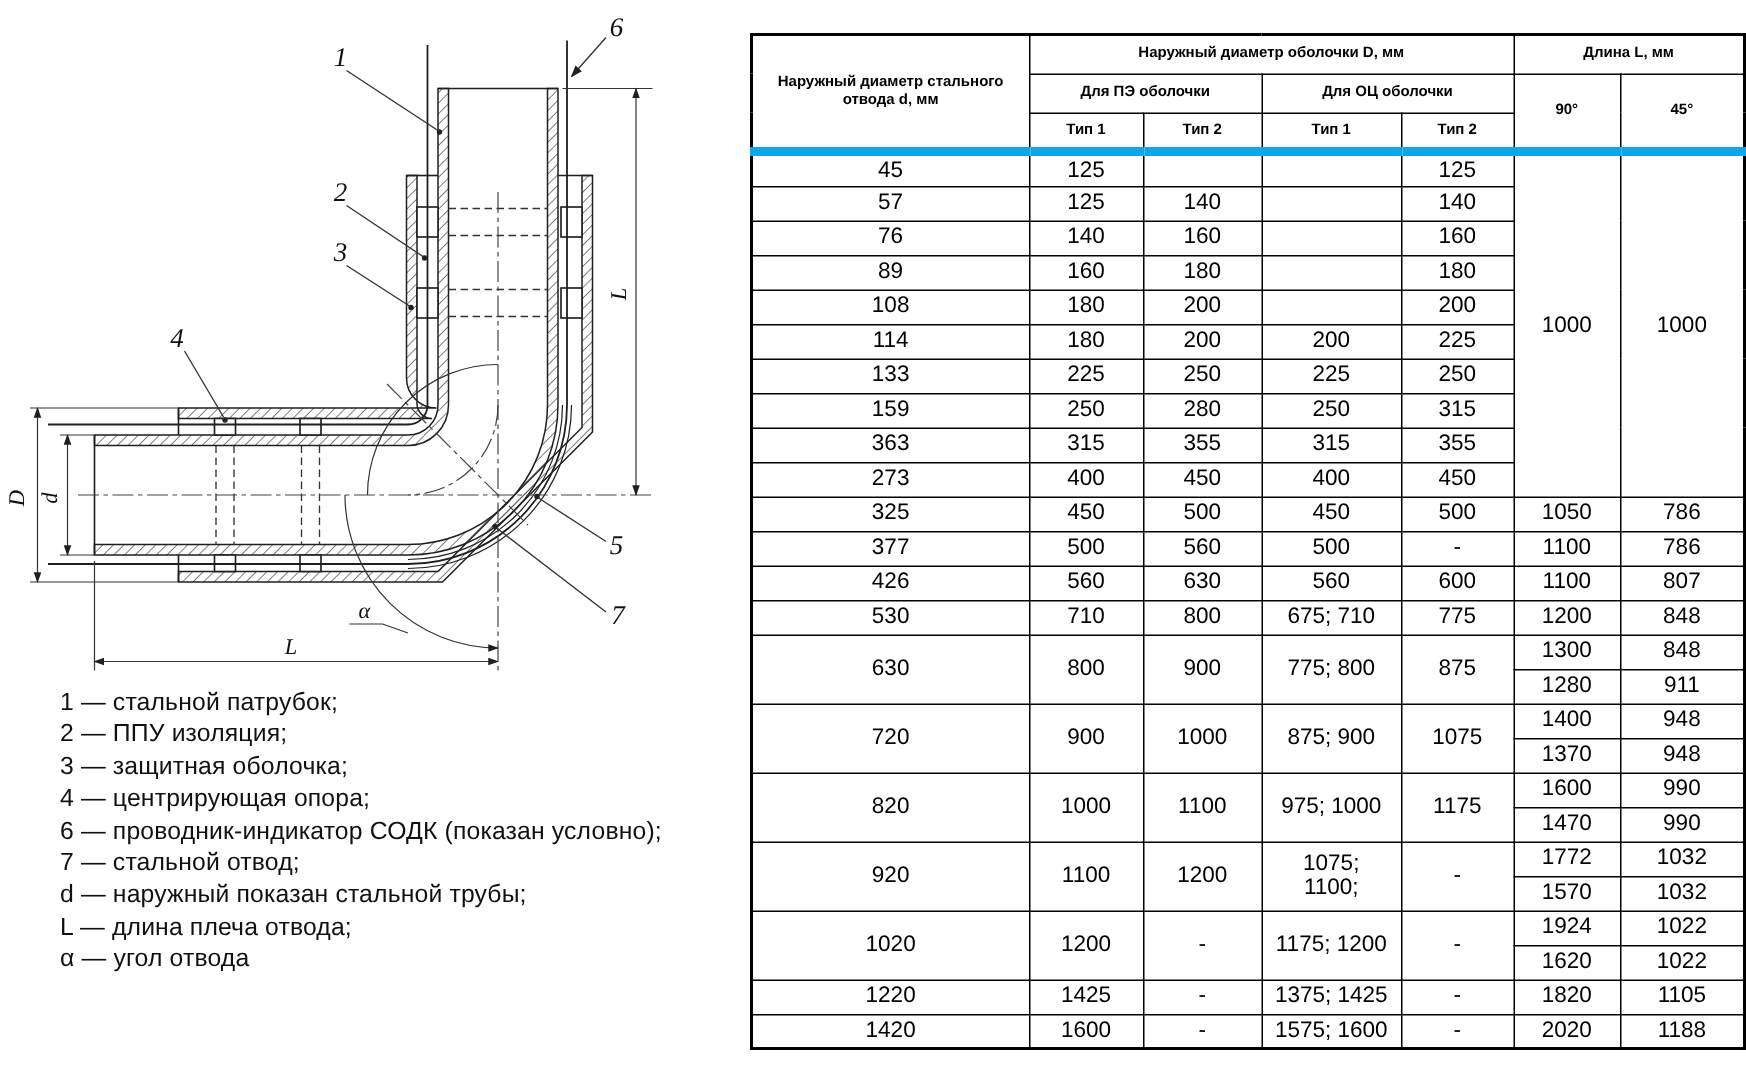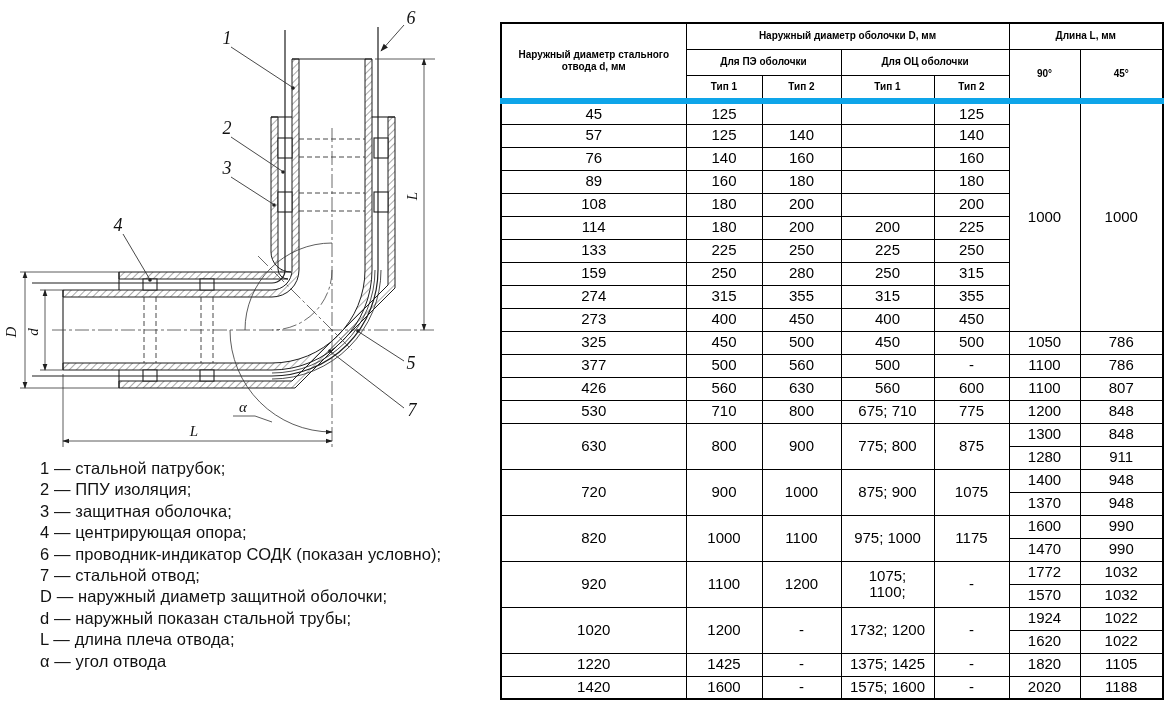--- a/index.html
+++ b/index.html
@@ -161,21 +161,20 @@
     </g>
   </svg>
 
   <div id="legend">
       <div class="legend-line">1 — стальной патрубок;</div>
       <div class="legend-line">2 — ППУ изоляция;</div>
       <div class="legend-line">3 — защитная оболочка;</div>
       <div class="legend-line">4 — центрирующая опора;</div>
       <div class="legend-line">6 — проводник-индикатор СОДК (показан условно);</div>
       <div class="legend-line">7 — стальной отвод;</div>
-      <div class="legend-line">D — наружный диаметр защитной оболочки;</div>
       <div class="legend-line">d — наружный показан стальной трубы;</div>
       <div class="legend-line">L — длина плеча отвода;</div>
       <div class="legend-line">α — угол отвода</div>
     </div>
 
   <div id="tablewrap">
     <table class="tbl">
         <colgroup>
           <col style="width: 185px;">
           <col style="width: 76px;">
@@ -257,21 +256,21 @@
             <td>250</td>
           </tr>
           <tr>
             <td>159</td>
             <td>250</td>
             <td>280</td>
             <td>250</td>
             <td>315</td>
           </tr>
           <tr>
-            <td>274</td>
+            <td>363</td>
             <td>315</td>
             <td>355</td>
             <td>315</td>
             <td>355</td>
           </tr>
           <tr>
             <td>273</td>
             <td>400</td>
             <td>450</td>
             <td>400</td>
@@ -363,21 +362,21 @@
             <td>1032</td>
           </tr>
           <tr>
             <td>1570</td>
             <td>1032</td>
           </tr>
           <tr>
             <td rowspan="2">1020</td>
             <td rowspan="2">1200</td>
             <td rowspan="2">-</td>
-            <td rowspan="2">1732; 1200</td>
+            <td rowspan="2">1175; 1200</td>
             <td rowspan="2">-</td>
             <td>1924</td>
             <td>1022</td>
           </tr>
           <tr>
             <td>1620</td>
             <td>1022</td>
           </tr>
           <tr>
             <td>1220</td>

